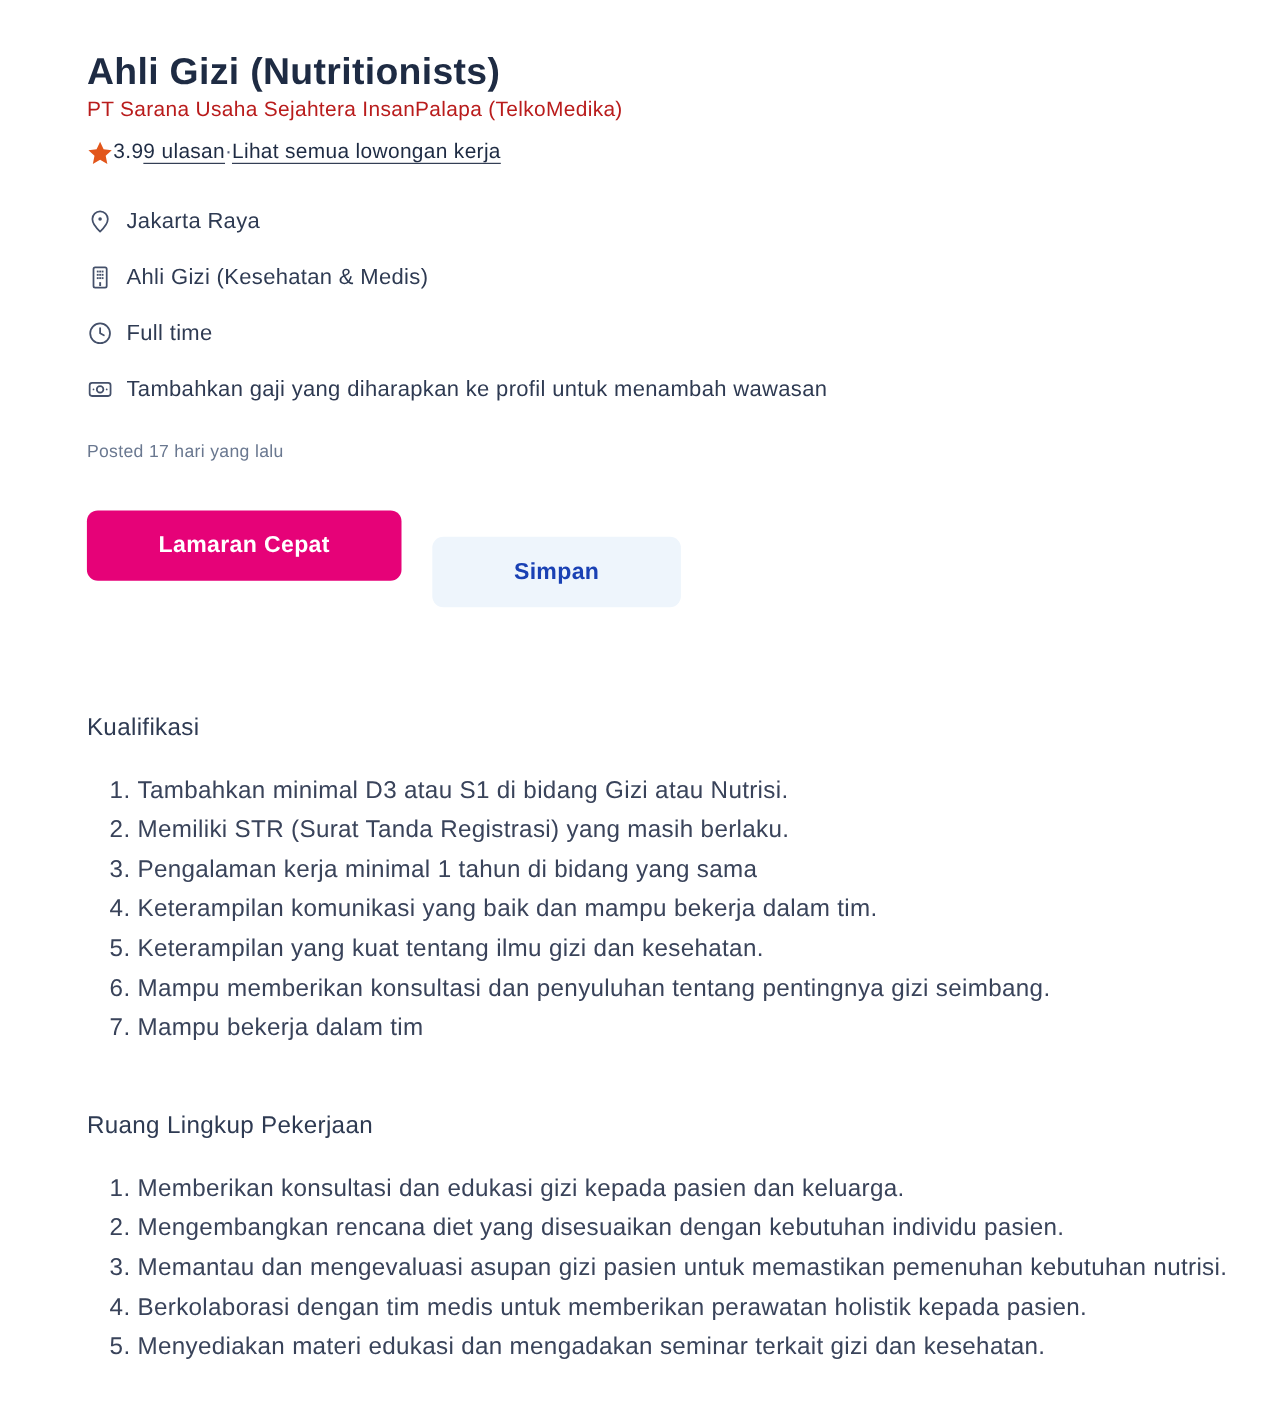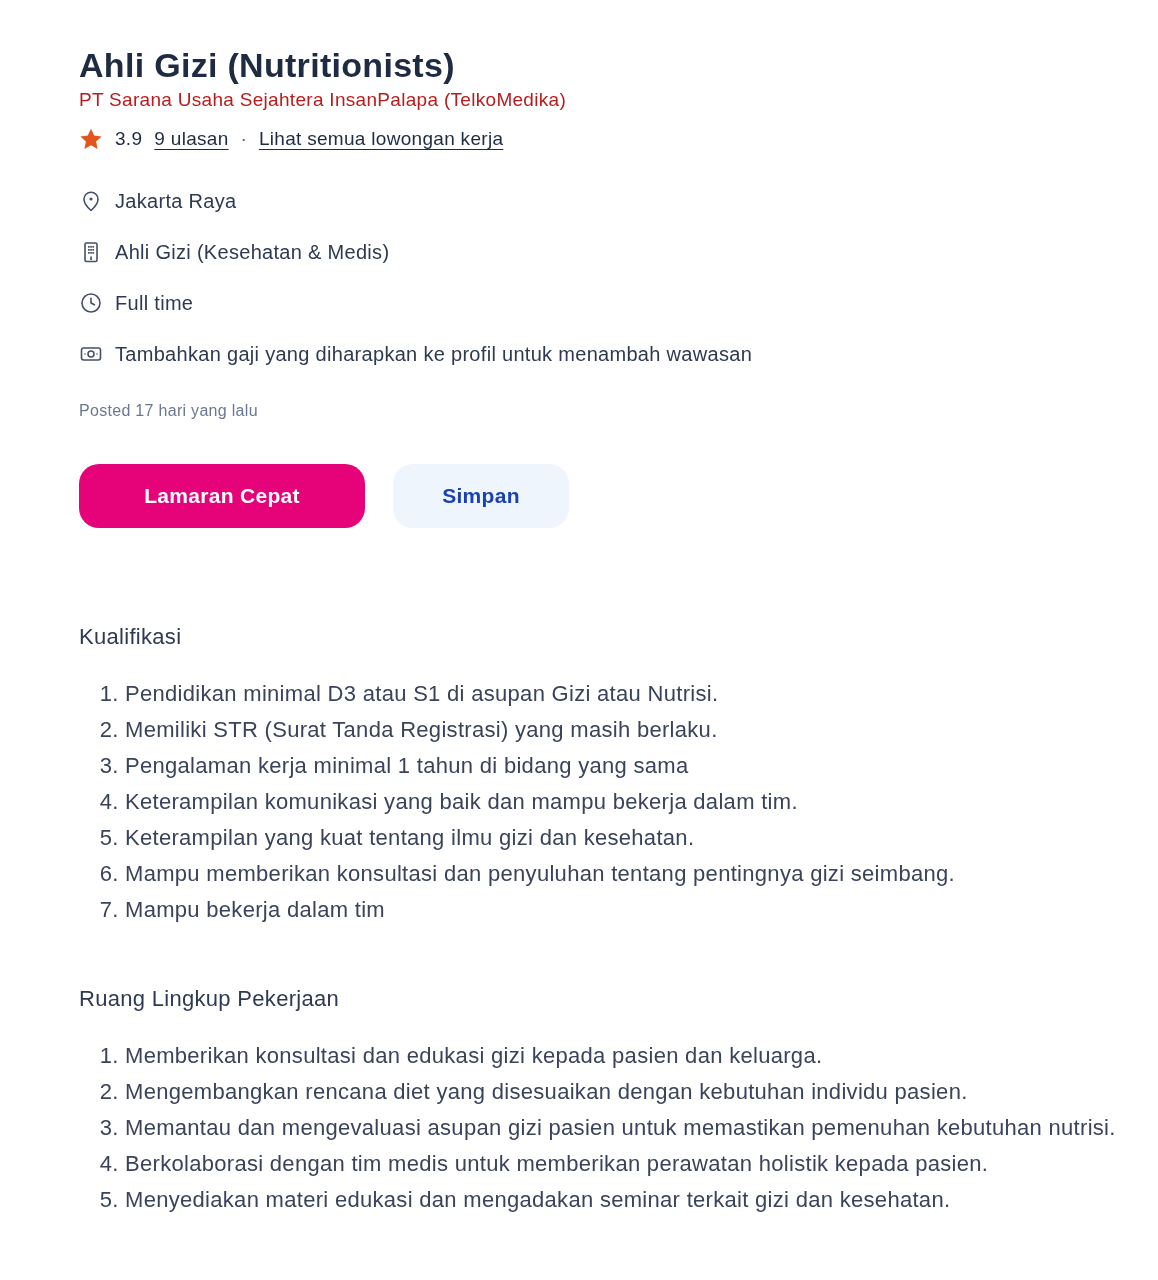--- a/index.html
+++ b/index.html
@@ -32,21 +32,20 @@
   .company-name{
     margin-top:4px;
     font-size:19px;
     letter-spacing:0.3px;
     color:#b91c1c;
   }
   .rating-row{
     margin-top:16px;
     display:flex;
     align-items:center;
-    gap:12px;
     font-size:19px;
     color:var(--text-dark);
   }
   .rating-row .star{
     width:24px;height:24px;
     display:inline-flex;
   }
   .rating-value{letter-spacing:0.3px;}
   .rating-row a{
     color:var(--text-dark);
@@ -81,36 +80,37 @@
     color:var(--text-muted);
   }
   .actions{
     margin-top:44px;
     display:flex;
     gap:28px;
   }
   .btn{
     height:64px;
     border:none;
-    border-radius:20px;
+    border-radius:10px;
     font-family:"Liberation Sans", sans-serif;
     font-size:21px;
     font-weight:700;
     letter-spacing:0.3px;
     cursor:pointer;
   }
   .btn-apply{
     width:286px;
     background:var(--brand-pink);
     color:#ffffff;
   }
   .btn-save{
-    width:176px;
+    width:226px;
     background:var(--save-bg);
     color:var(--save-text);
+    margin-top:24px;
   }
   .section{max-width:1115px;}
   .section-first{margin-top:96px;}
   .section-heading{
     font-size:22px;
     font-weight:400;
     letter-spacing:0.3px;
     color:#2E3A52;
   }
   .section ol{
@@ -205,21 +205,21 @@
   <div class="posted">Posted 17 hari yang lalu</div>
 
   <div class="actions">
     <button class="btn btn-apply">Lamaran Cepat</button>
     <button class="btn btn-save">Simpan</button>
   </div>
 
   <div class="section section-first">
     <h2 class="section-heading">Kualifikasi</h2>
     <ol>
-        <li>Pendidikan minimal D3 atau S1 di asupan Gizi atau Nutrisi.</li>
+        <li>Tambahkan minimal D3 atau S1 di bidang Gizi atau Nutrisi.</li>
         <li>Memiliki STR (Surat Tanda Registrasi) yang masih berlaku.</li>
         <li>Pengalaman kerja minimal 1 tahun di bidang yang sama</li>
         <li>Keterampilan komunikasi yang baik dan mampu bekerja dalam tim.</li>
         <li>Keterampilan yang kuat tentang ilmu gizi dan kesehatan.</li>
         <li>Mampu memberikan konsultasi dan penyuluhan tentang pentingnya gizi seimbang.</li>
         <li>Mampu bekerja dalam tim</li>
       </ol>
   </div>
 
   <div class="section section-next">

